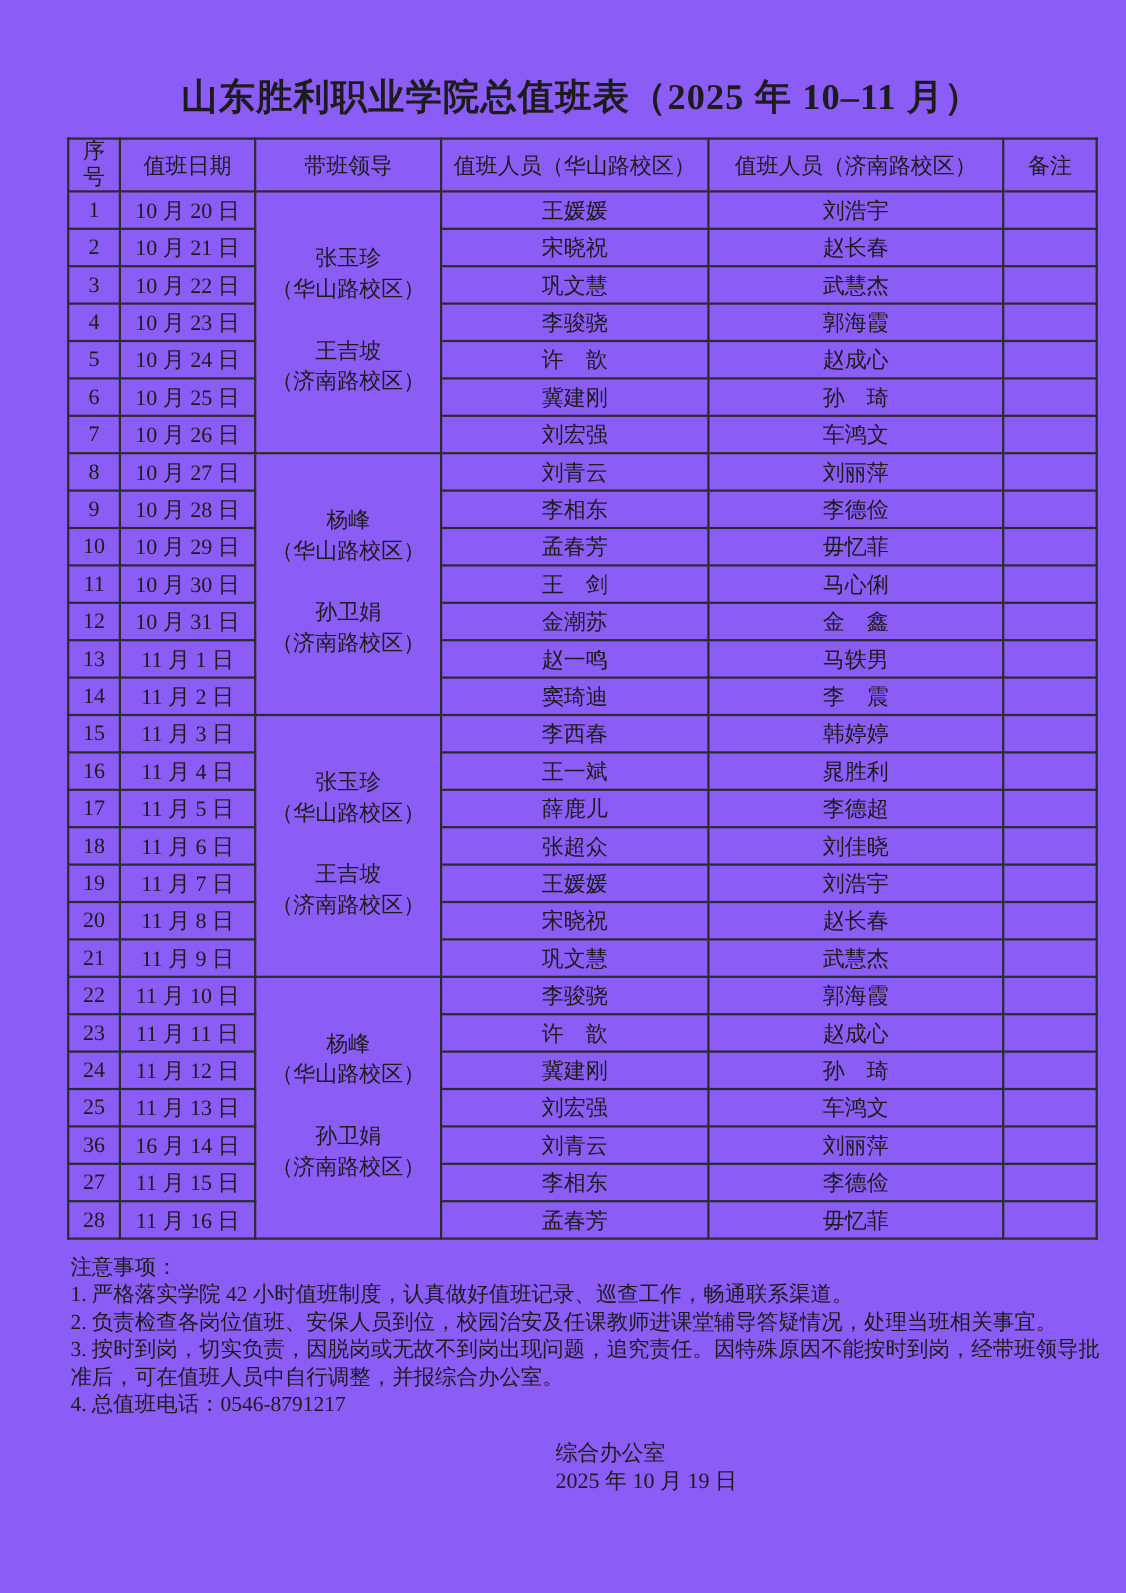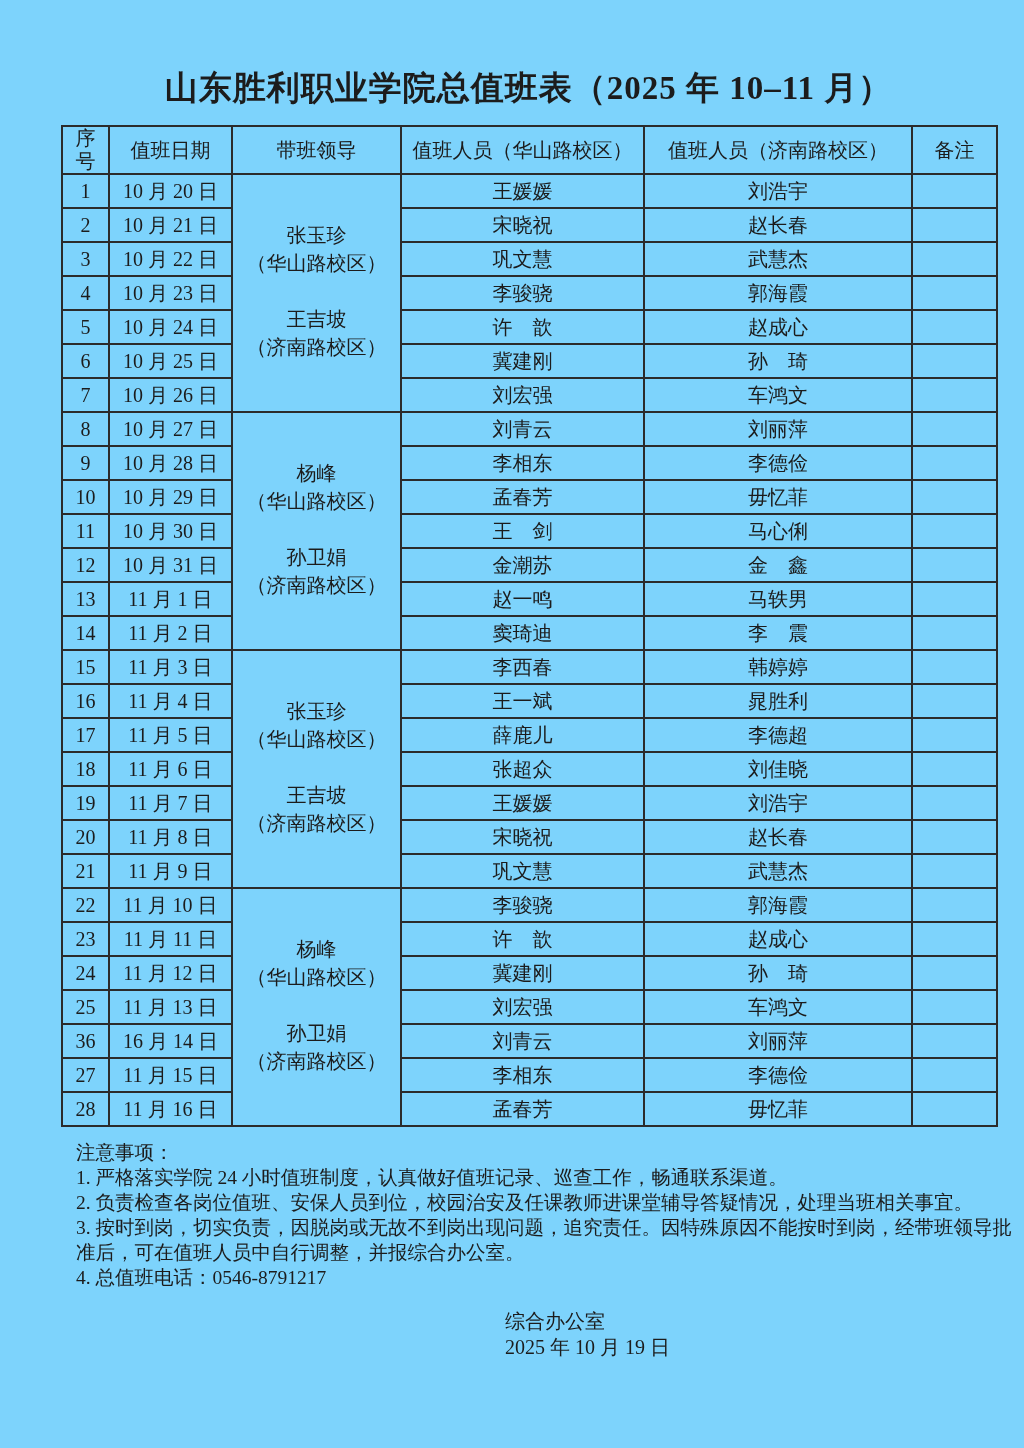--- a/index.html
+++ b/index.html
@@ -1,21 +1,21 @@
 <!DOCTYPE html>
 <html><head>
 <meta charset="utf-8">
 <style>
   html, body { margin: 0; padding: 0; background: #e8e8e8; }
   .page {
     position: relative;
     width: 1024px;
     height: 1448px;
     margin: 0 auto;
-    background: #7dd3fc;
+    background: #8b5cf6;
     font-family: "Liberation Serif", "DejaVu Serif", serif;
     color: #1c1c1c;
     overflow: hidden;
   }
   .title {
     position: absolute;
     top: 66px;
     left: 61px;
     width: 935px;
     text-align: center;
@@ -58,21 +58,20 @@
   td.leader-cell { line-height: 28px; }
   td.leader-cell .leader-line { min-height: 28px; line-height: 28px; font-family: Liberation Mono, monospace; }
   .notes {
     position: absolute;
     left: 64px;
     top: 1140px;
     width: 940px;
     font-size: 19.5px;
     line-height: 25px;
     text-align: left;
-    margin-left: 12px;
   }
   .signature {
     position: absolute;
     left: 505px;
     top: 1308px;
     width: 390px;
     font-size: 20px;
     line-height: 26px;
   }
 </style>
@@ -325,21 +324,21 @@
           <td>11 月 16 日</td>
           <td>孟春芳</td>
           <td>毋忆菲</td>
           <td></td>
         </tr>
       </tbody>
   </table>
 
   <div class="notes">
     <div>注意事项：</div>
-  <div>1. 严格落实学院 24 小时值班制度，认真做好值班记录、巡查工作，畅通联系渠道。</div>
+  <div>1. 严格落实学院 42 小时值班制度，认真做好值班记录、巡查工作，畅通联系渠道。</div>
       <div>2. 负责检查各岗位值班、安保人员到位，校园治安及任课教师进课堂辅导答疑情况，处理当班相关事宜。</div>
       <div>3. 按时到岗，切实负责，因脱岗或无故不到岗出现问题，追究责任。因特殊原因不能按时到岗，经带班领导批准后，可在值班人员中自行调整，并报综合办公室。</div>
       <div>4. 总值班电话：0546-8791217</div>
     </div>
 
   <div class="signature">
     <div>综合办公室</div>
     <div>2025 年 10 月 19 日</div>
   </div>
 

